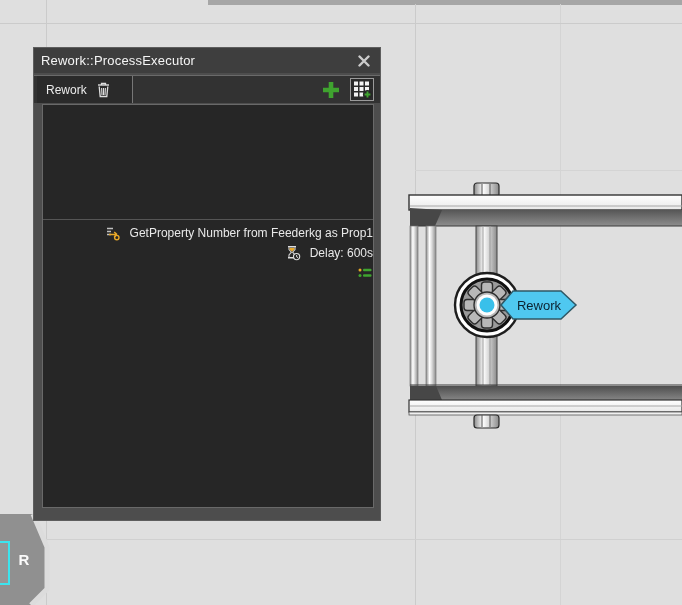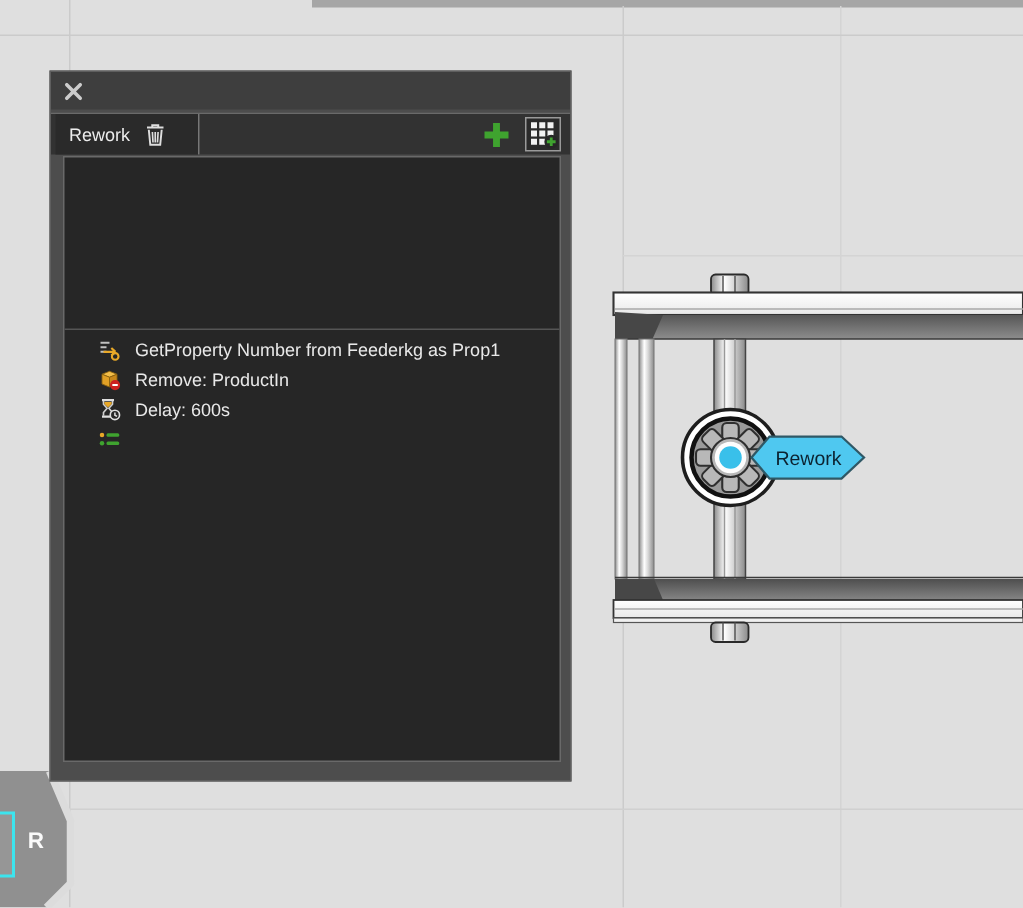--- a/index.html
+++ b/index.html
@@ -27,21 +27,21 @@
        display:flex;align-items:center;gap:9px;padding-left:9px;color:#ececec;font-size:12px;cursor:pointer;}
   .strip-actions{margin-left:auto;display:flex;align-items:center;gap:9px;padding-right:6px;}
   .iconbtn{display:flex;align-items:center;justify-content:center;cursor:pointer;}
   .gridbtn{width:24px;height:23px;border:1px solid #9a9a9a;background:#2a2a2a;position:relative;box-sizing:border-box;}
   .content{position:absolute;left:8px;top:56px;width:332px;height:404px;background:#262626;
            border:1px solid #696969;box-sizing:border-box;}
   .flow-area{position:absolute;left:0;top:0;width:100%;height:114px;}
   .sep{position:absolute;left:0;top:114px;width:100%;height:1px;background:#555;}
   .rows{position:absolute;left:0;top:118px;width:100%;}
   .srow{height:20px;display:flex;align-items:center;gap:9px;padding-left:22px;
-        color:#e9e9e9;font-size:12px;cursor:default;white-space:nowrap;}
+        color:#e9e9e9;font-size:12px;cursor:default;white-space:nowrap;justify-content:flex-end;}
   .srow .ic{width:16px;height:16px;flex:0 0 16px;}
 </style>
 </head>
 <body>
 
 <div class="stage">
 
   <div class="topbar"></div>
   <div class="gline" style="left:46px;top:0;width:1px;height:605px;"></div>
   <div class="gline" style="left:415px;top:4px;width:1px;height:601px;"></div>
@@ -136,20 +136,21 @@
       <polygon points="0,6 33,6 47,39 47,81 31,97 0,97" fill="#909090"></polygon>
       <polyline points="33,6 47,39 47,81 31,97" fill="none" stroke="#dcdcdc" stroke-width="5"></polyline>
       <rect x="-6" y="34" width="15" height="42" fill="#969696" stroke="#3ce4ee" stroke-width="2"></rect>
       <text x="24" y="57" text-anchor="middle" font-size="15" font-weight="bold" fill="#fafafa">R</text>
     </svg>
   </div>
 
   <div class="panel">
 
     <div class="titlebar">
+      <span class="title">Rework::ProcessExecutor</span>
       <span class="close-btn">
         <svg width="12" height="12" viewBox="0 0 12 12">
           <path d="M1.5 1.5 L10.5 10.5 M10.5 1.5 L1.5 10.5" stroke="#cccccc" stroke-width="2.4" stroke-linecap="round"></path>
         </svg>
       </span>
     </div>
 
     <div class="tabstrip">
       <div class="tab">
         <span>Rework</span>
@@ -194,30 +195,20 @@
 
         <div class="srow">
           <svg class="ic" viewBox="0 0 16 16">
             <path d="M2 3.5 H8 M2 6.5 H6 M2 9.5 H6" stroke="#c0c0c0" stroke-width="1.3"></path>
             <path d="M4 9.5 H12 M12 9.5 L9.2 7 M12 9.5 L9.2 12" fill="none" stroke="#e8a828" stroke-width="1.5"></path>
             <circle cx="11.8" cy="12.6" r="2.2" fill="none" stroke="#e8a828" stroke-width="1.4"></circle>
           </svg>
           <span>GetProperty Number from Feederkg as Prop1</span>
         </div>
 
-        <div class="srow">
-          <svg class="ic" viewBox="0 0 16 16">
-            <polygon points="3,4.5 8,2.5 13,4.5 8,6.5" fill="#f2bd48" stroke="#8a6210" stroke-width="0.6"></polygon>
-            <polygon points="3,4.5 8,6.5 8,13 3,11" fill="#e0a026" stroke="#8a6210" stroke-width="0.6"></polygon>
-            <polygon points="8,6.5 13,4.5 13,11 8,13" fill="#c8871a" stroke="#8a6210" stroke-width="0.6"></polygon>
-            <circle cx="11.7" cy="11.7" r="3.4" fill="#cc2020"></circle>
-            <path d="M9.9 11.7 H13.5" stroke="#ffffff" stroke-width="1.3"></path>
-          </svg>
-          <span>Remove: ProductIn</span>
-        </div>
 
         <div class="srow">
           <svg class="ic" viewBox="0 0 16 16">
             <path d="M3 1.7 H11 M3 12.8 H11" stroke="#dedede" stroke-width="1.5"></path>
             <path d="M4 2.4 V4.5 L6.4 7.2 L4 10 V12.2 M10 2.4 V4.5 L7.6 7.2 L10 10 V12.2" fill="none" stroke="#cfcfcf" stroke-width="1.1"></path>
             <polygon points="4.6,3 9.4,3 9.4,4.4 7,6.6 4.6,4.4" fill="#e8a828"></polygon>
             <circle cx="11.6" cy="11.6" r="3.1" fill="#262626" stroke="#dedede" stroke-width="1.1"></circle>
             <path d="M11.6 10 V11.8 L13 12.6" fill="none" stroke="#dedede" stroke-width="1"></path>
           </svg>
           <span>Delay: 600s</span>

